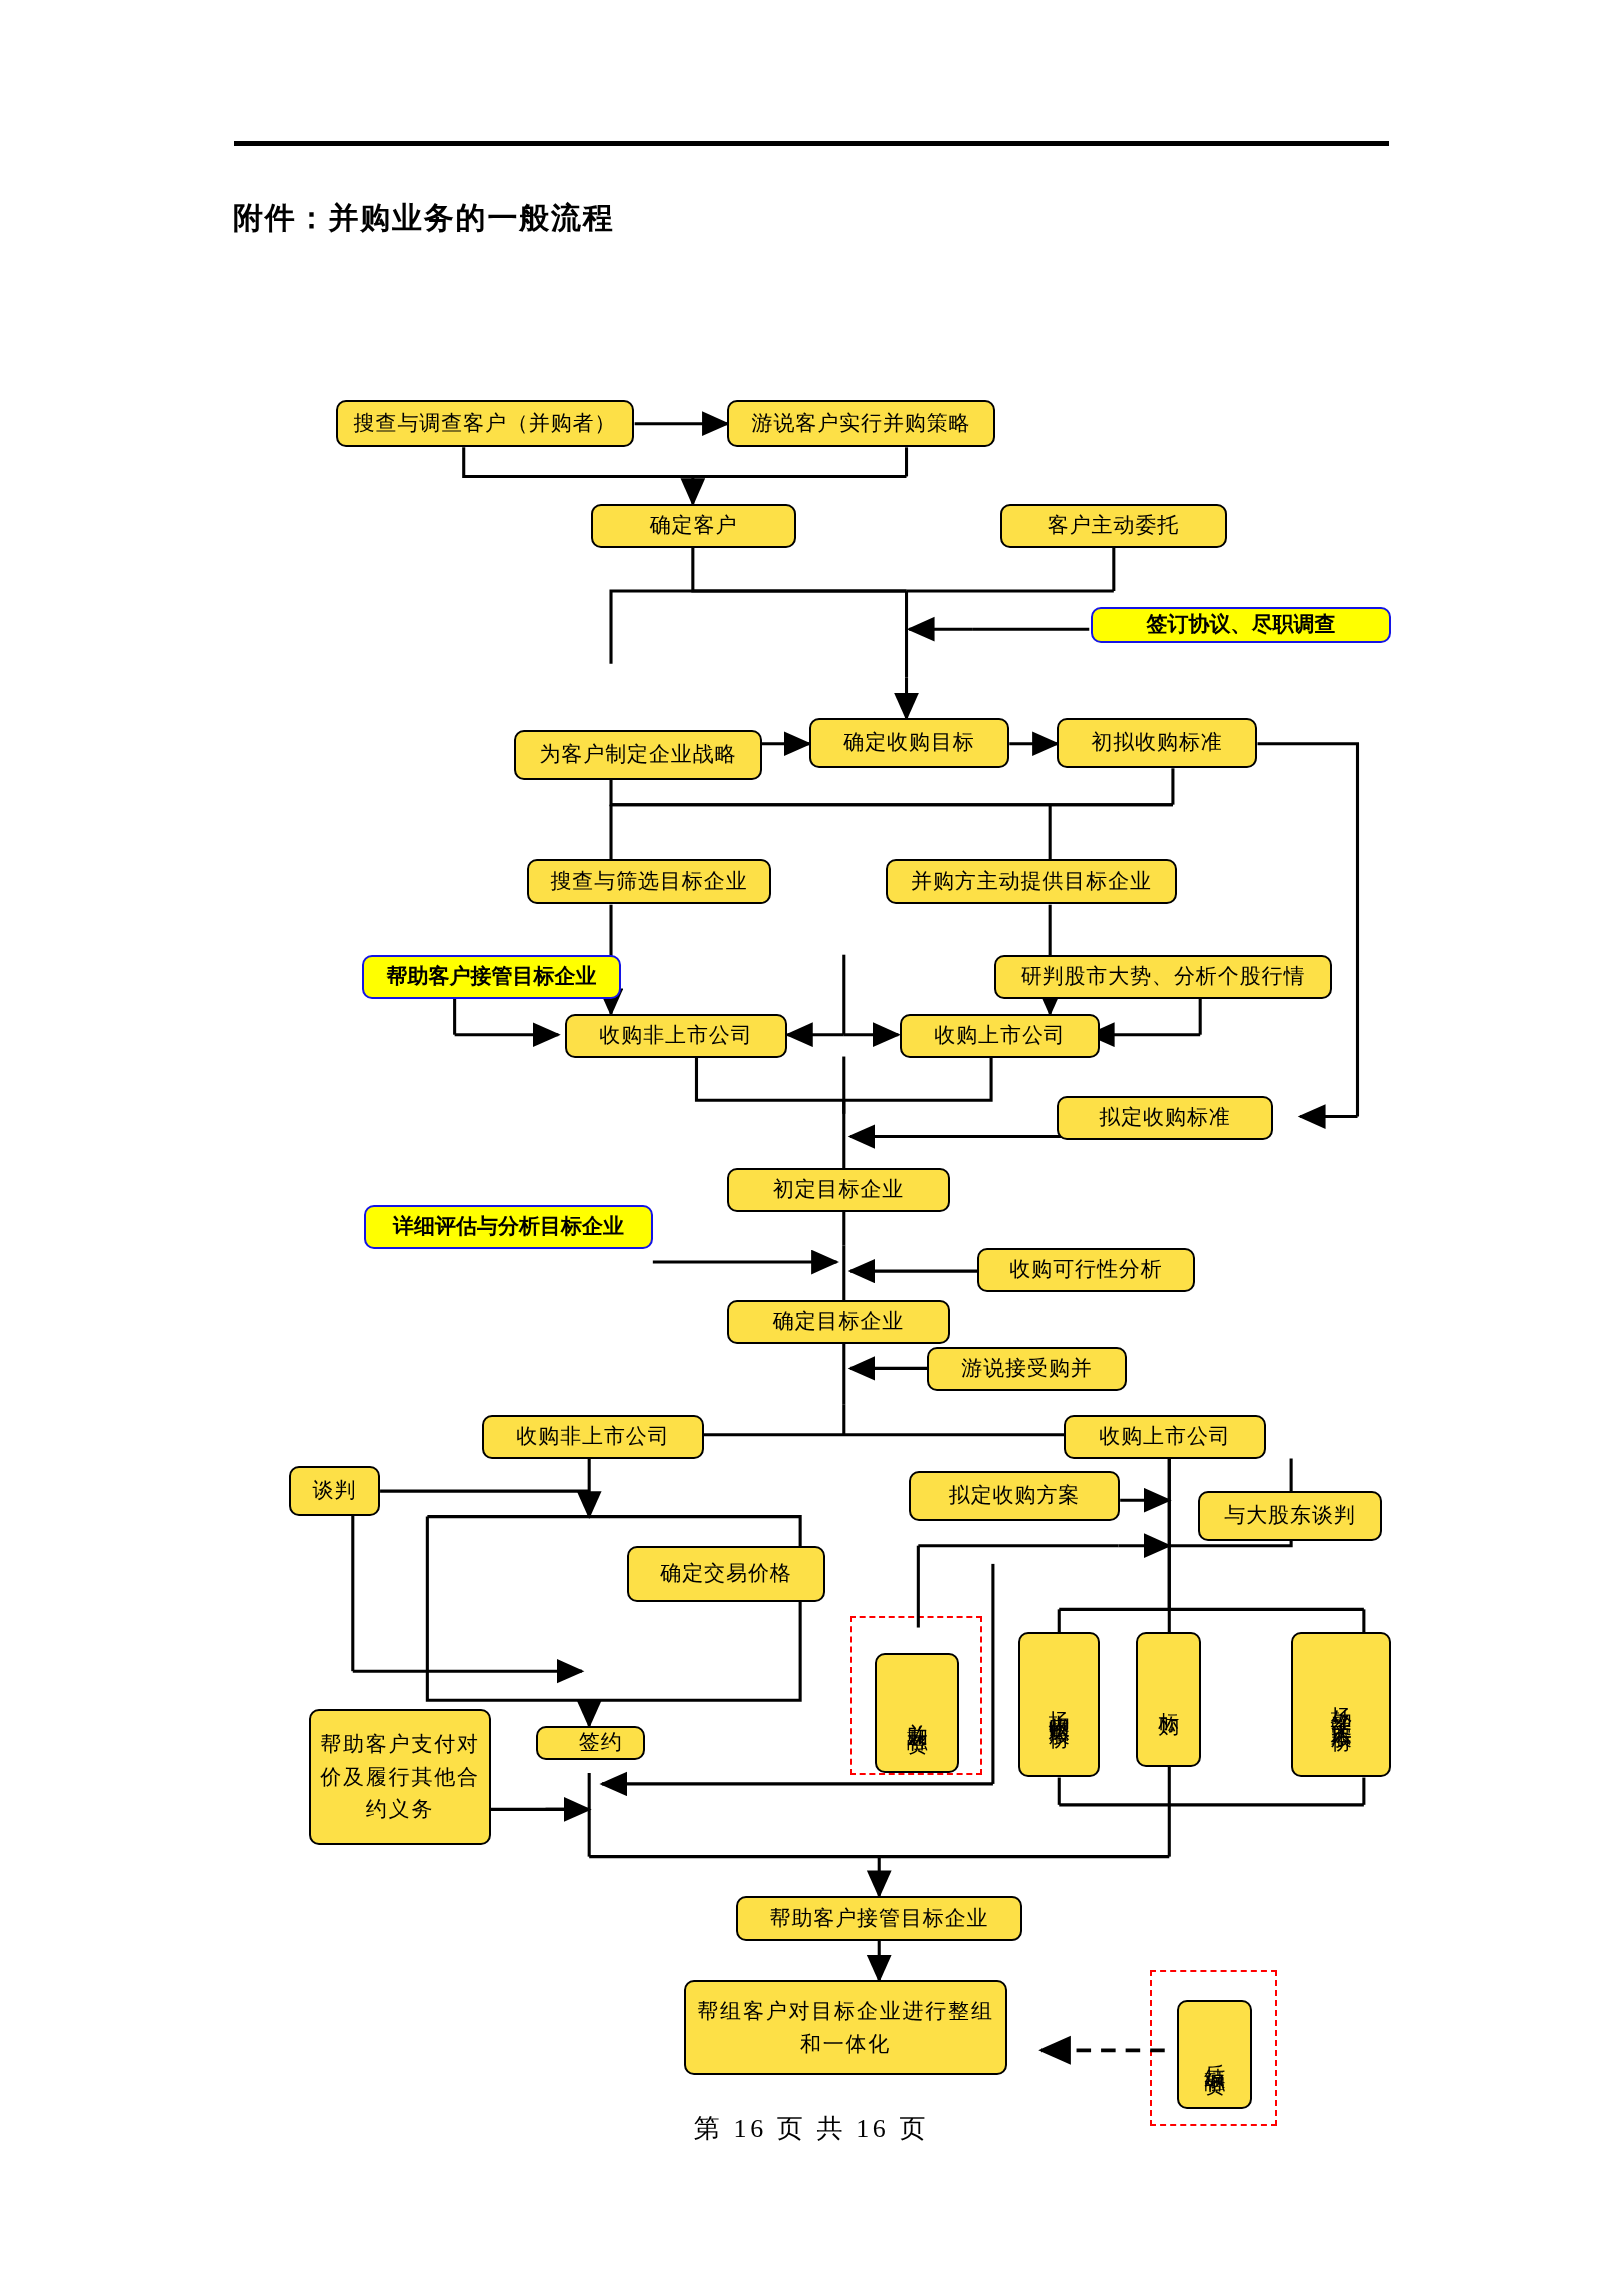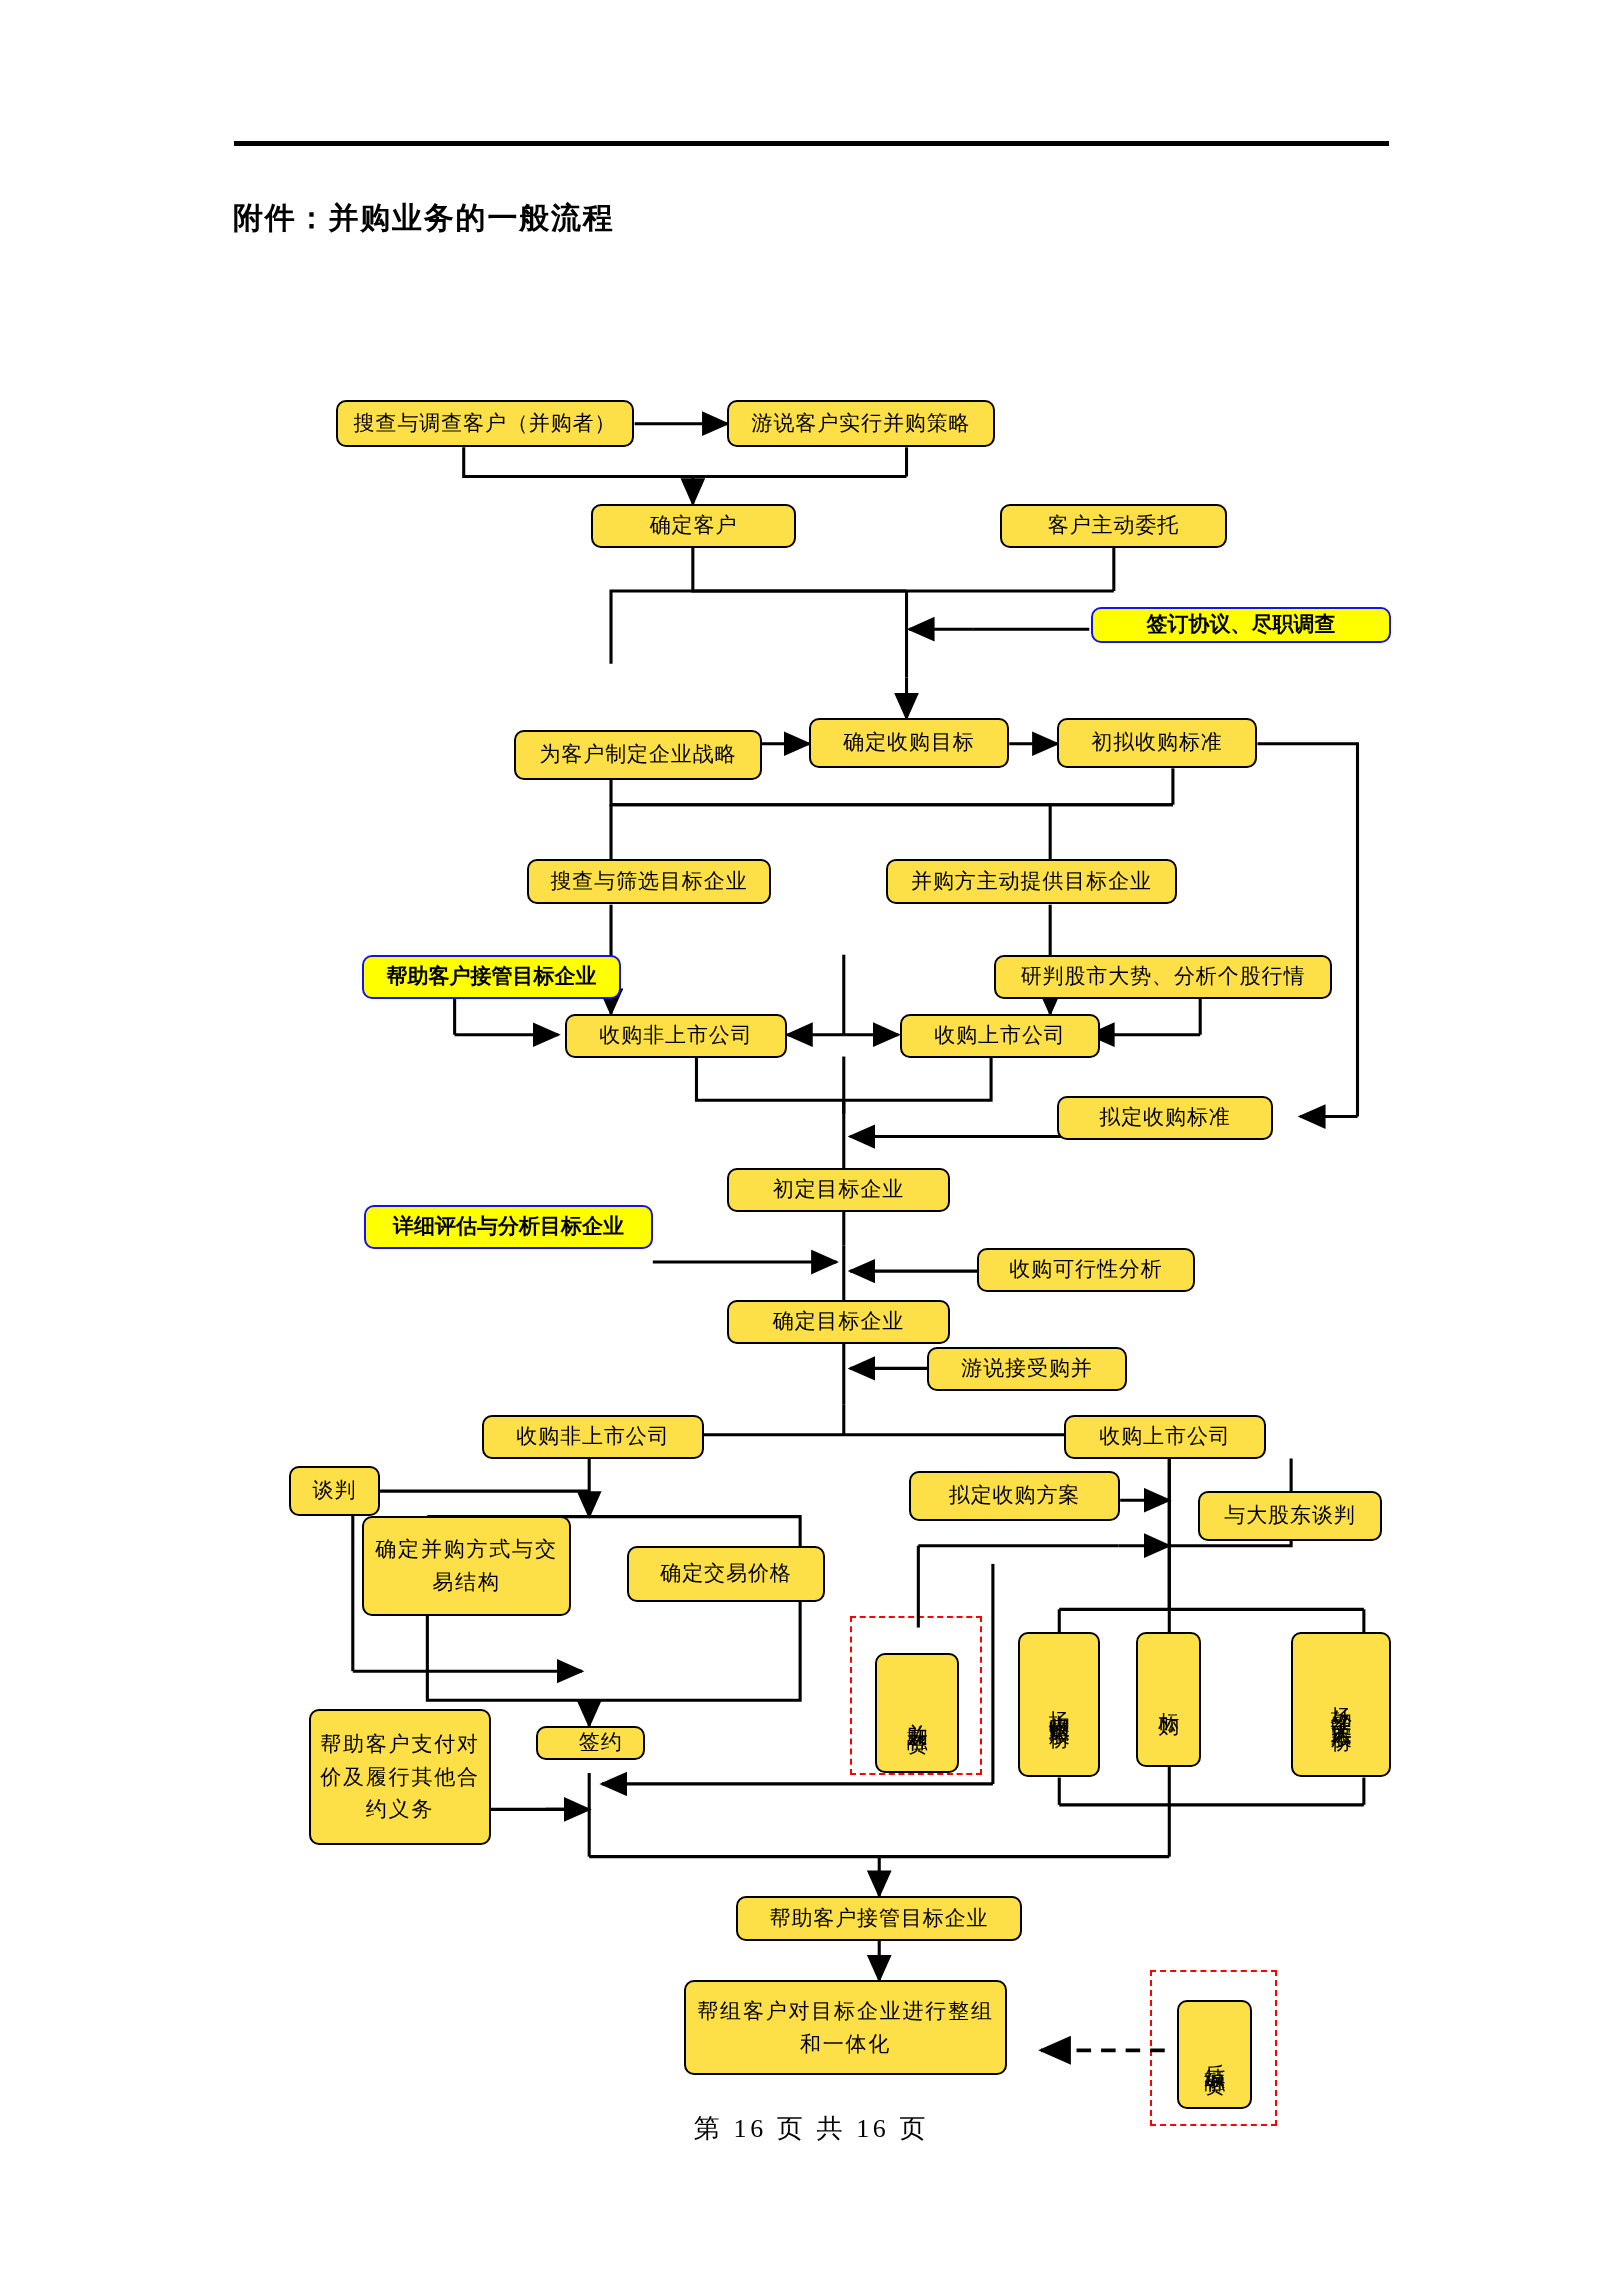--- a/index.html
+++ b/index.html
@@ -284,21 +284,20 @@
     <div class="node" style="left:727px;top:1300px;width:223px;height:44px;">确定目标企业</div>
 
     <div class="node" style="left:927px;top:1347px;width:200px;height:44px;">游说接受购并</div>
 
     <div class="node" style="left:482px;top:1415px;width:222px;height:44px;">收购非上市公司</div>
 
     <div class="node" style="left:1064px;top:1415px;width:202px;height:44px;">收购上市公司</div>
 
     <div class="node" style="left:289px;top:1466px;width:91px;height:50px;">谈判</div>
 
-    <div class="node multiline" style="left:362px;top:1516px;width:209px;height:100px;">确定并购方式与交易结构</div>
 
     <div class="node" style="left:627px;top:1546px;width:198px;height:56px;">确定交易价格</div>
 
     <div class="node" style="left:909px;top:1471px;width:211px;height:50px;">拟定收购方案</div>
 
     <div class="node" style="left:1198px;top:1491px;width:184px;height:50px;">与大股东谈判</div>
 
     <div class="node vert" style="left:875px;top:1653px;width:84px;height:120px;">并购融资</div>
 
     <div class="node vert" style="left:1018px;top:1632px;width:82px;height:145px;">场内收集股份</div>

